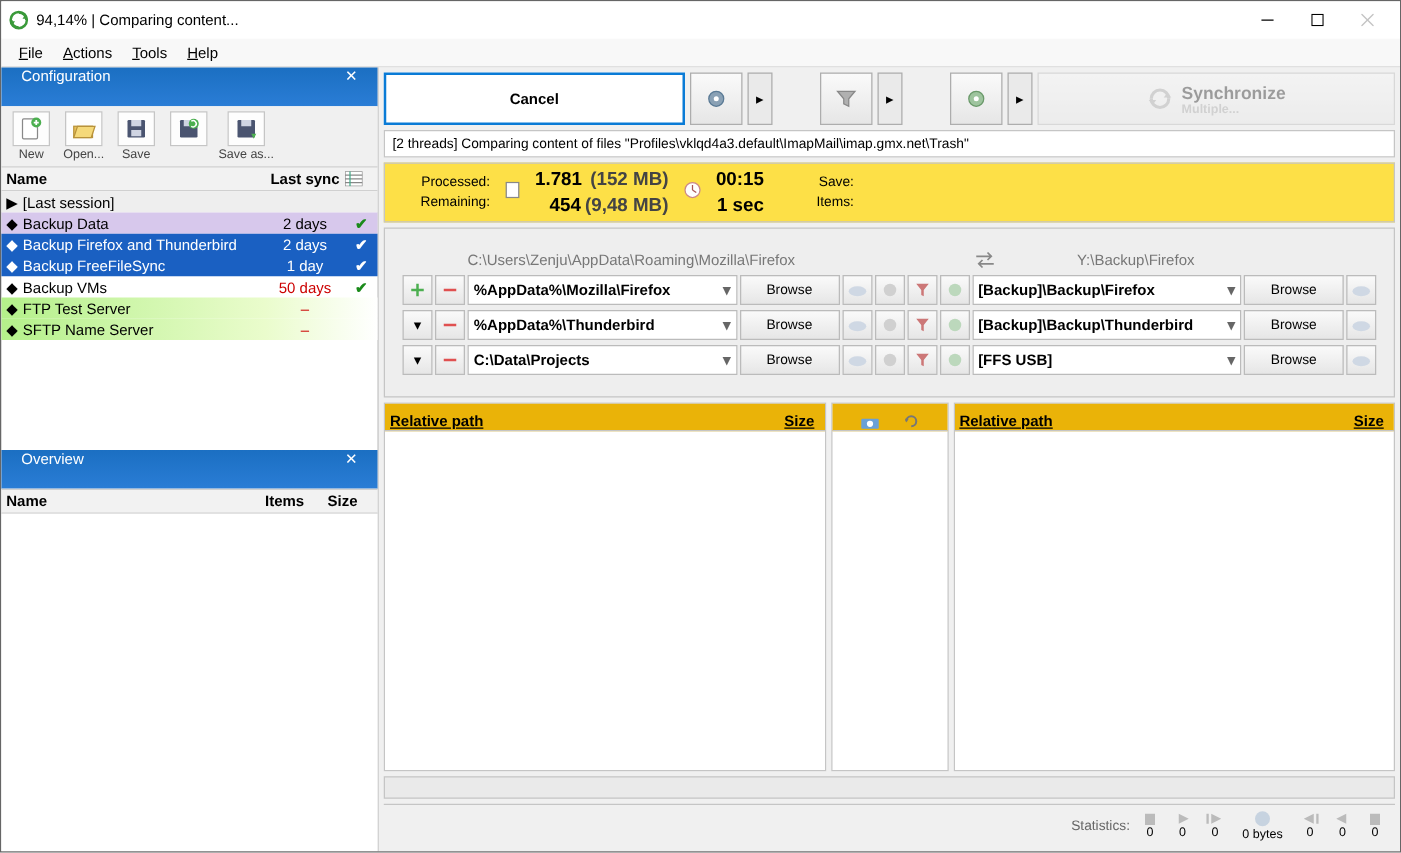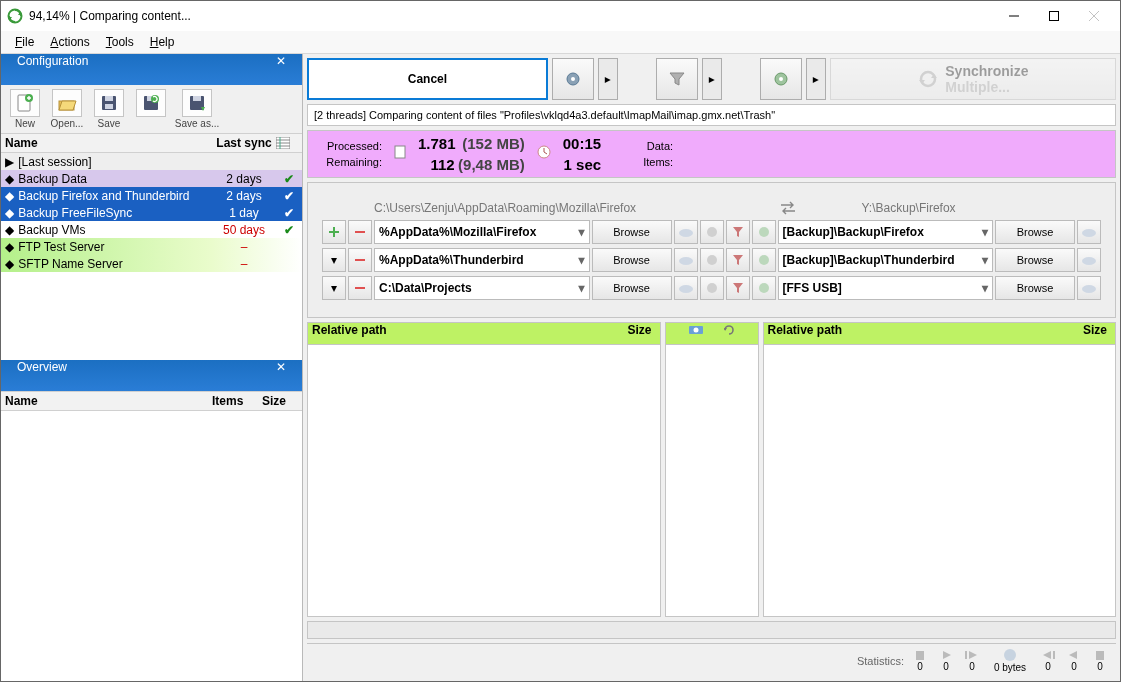--- a/index.html
+++ b/index.html
@@ -59,21 +59,21 @@
 .btn { border: 1px solid #adadad; background: linear-gradient(#fafafa,#e6e6e6); display: flex; align-items: center; justify-content: center; gap: 6px; }
 .btn.big { flex:1; font-size:15px; font-weight:700; }
 .btn.cancel { border:2px solid #0a7bd6; background:#fff; min-width:180px; }
 .btn.sm { width: 42px; }
 .btn.sync { flex:1.2; opacity:0.35; }
 .arrow-btn { width:20px; border:1px solid #adadad; background:#eaeaea; display:flex; align-items:center; justify-content:center; }
 
 .statusbox { background:#fff; border:1px solid #c5c5c5; padding:4px 6px; }
 .statusline { font-size:11px; }
 
-.progress { display:flex; gap:10px; align-items:center; padding:4px 12px; background:#f0abfc; border:1px solid #c5c5c5; }
+.progress { display:flex; gap:10px; align-items:center; padding:4px 22px; background:#fde047; border:1px solid #c5c5c5; }
 .progress .pcol { display:flex; flex-direction:column; gap:4px; }
 .progress .lbl { font-size:11px; text-align:right; min-width:62px; }
 .progress .val { font-size:15px; font-weight:700; }
 .progress .sub { font-size:15px; color:#444;font-weight:bold; }
 .progbar { flex:1; height:17px; border:1px solid #999; position:relative; background:#fff; display:flex; align-items:center; }
 .progbar .fill { position:absolute; inset:0; width:92%; }
 .progbar.green .fill { background:#49e64c; }
 .progbar.blue .fill { background:#7a8af5; width:88%; }
 .progbar .txt { position:relative; padding-left:6px; font-size:11px; }
 
@@ -85,21 +85,21 @@
 
 .pair-row { display:flex; height:26px; gap:2px; margin-bottom:2px; align-items:center; }
 .sq { width:24px; height:24px; border:1px solid #bbb; background:linear-gradient(#fafafa,#e6e6e6); display:flex; align-items:center; justify-content:center; }
 .pathbox { flex:1; height:24px; border:1px solid #bbb; background:#fff; display:flex; align-items:center; padding:0 4px; font-size:11px;font-weight:bold; }
 .pathbox .dd { margin-left:auto; color:#666; }
 .browse { width:80px; height:24px; border:1px solid #bbb; background:linear-gradient(#fafafa,#e6e6e6); display:flex; align-items:center; justify-content:center; font-size:11px; }
 
 .grids { flex:1; display:flex; gap:4px; }
 .grid { flex:1; border:1px solid #c5c5c5; background:#fff; display:flex; flex-direction:column; }
 .grid.mid { flex:0 0 94px; }
-.grid-hdr { height:22px; display:flex; background:#bef264; border-bottom:1px solid #c5c5c5; align-items:flex-start; font-size:11px; font-weight:700; }
+.grid-hdr { height:22px; display:flex; background:#eab308; border-bottom:1px solid #c5c5c5; align-items:flex-end; font-size:11px; font-weight:700;text-decoration:underline; }
 .grid-hdr .g1 { flex:1; padding-left:4px; }
 .grid-hdr .g2 { width:64px; text-align:right; padding-right:8px; }
 
 .hscroll { height:18px; background:#eaeaea; border:1px solid #c5c5c5; }
 
 .statsbar { height:34px; display:flex; align-items:center; justify-content:flex-end; gap:6px; padding-right:6px; background:#f0f0f0; border-top:1px solid #c5c5c5; }
 .statsbar .lbl { font-size:11px; color:#666; }
 .stat { display:flex; flex-direction:column; align-items:center; width:20px; }
 .stat .n { font-size:10px; }
 
@@ -299,21 +299,21 @@
       <div class="arrow-btn">▸</div>
       <div class="btn big sync">
         <svg width="22" height="22" viewBox="0 0 22 22">
             <path d="M4 11 A7 7 0 0 1 18 11" fill="none" stroke="#999" stroke-width="2.5"></path>
             <path d="M18 11 A7 7 0 0 1 4 11" fill="none" stroke="#999" stroke-width="2.5"></path>
             <polygon points="17,6 20,10 14,10" fill="#999"></polygon>
             <polygon points="5,16 2,12 8,12" fill="#999"></polygon>
           </svg>
         <div>
             <div style="font-size:14px;font-weight:700">Synchronize</div>
-            <div style="font-size:14px;color:#999">Multiple...</div>
+            <div style="font-size:10px;color:#999">Multiple...</div>
           </div>
       </div>
     </div>
 
     <div class="statusbox">
       <div class="statusline">[2 threads] Comparing content of files "Profiles\vklqd4a3.default\ImapMail\imap.gmx.net\Trash"</div>
     </div>
 
     <div class="progress">
       <div class="pcol">
@@ -323,38 +323,38 @@
       <div class="pcol" style="min-width:16px;align-items:center">
         <span>
             <svg width="12" height="14" viewBox="0 0 12 14">
               <rect x="1" y="1" width="10" height="12" fill="#fff" stroke="#888"></rect>
             </svg>
           </span>
         <span></span>
       </div>
       <div class="pcol">
         <div><span class="val">1.781</span>&nbsp;&nbsp;<span class="sub">(152 MB)</span></div>
-        <div style="text-align:right"><span class="val">112</span>&nbsp;<span class="sub">(9,48 MB)</span></div>
+        <div style="text-align:right"><span class="val">454</span>&nbsp;<span class="sub">(9,48 MB)</span></div>
       </div>
       <div class="pcol" style="align-items:center;min-width:18px">
         <span>
             <svg width="14" height="14" viewBox="0 0 14 14">
               <circle cx="7" cy="7" r="6" fill="#fff" stroke="#c88"></circle>
               <line x1="7" y1="7" x2="7" y2="3" stroke="#a55"></line>
               <line x1="7" y1="7" x2="10" y2="9" stroke="#a55"></line>
             </svg>
           </span>
         <span></span>
       </div>
       <div class="pcol">
         <div class="val">00:15</div>
         <div class="val" style="text-align:right">1 sec</div>
       </div>
       <div class="pcol">
-        <div class="lbl">Data:</div>
+        <div class="lbl">Save:</div>
         <div class="lbl">Items:</div>
       </div>
     </div>
 
     <div class="pairs">
       <div class="pairs-hdr">
         <div style="width:52px"></div>
         <div class="lp">C:\Users\Zenju\AppData\Roaming\Mozilla\Firefox</div>
         <div style="width:112px"></div>
         <div class="mid">

